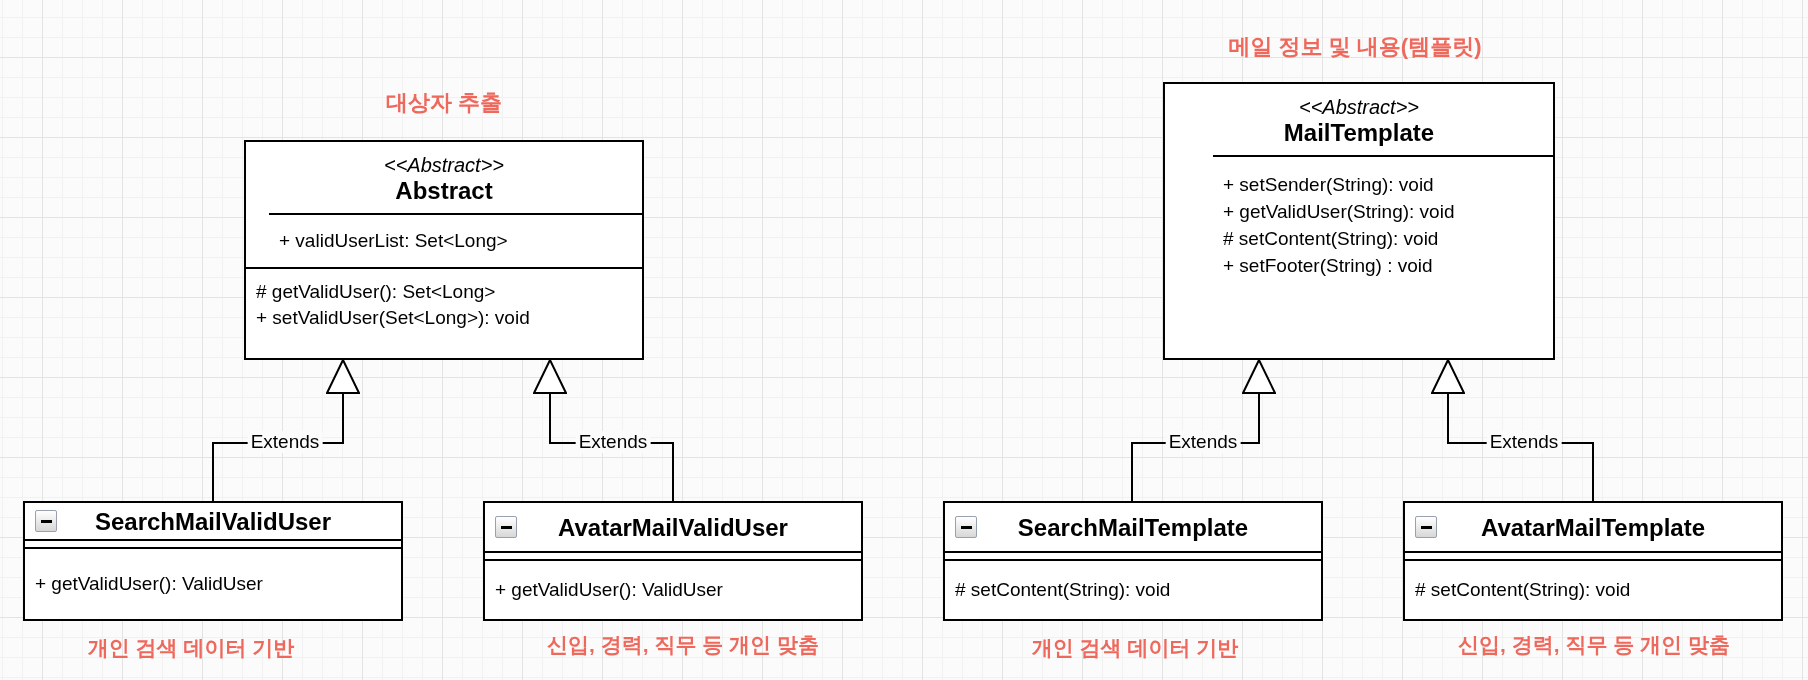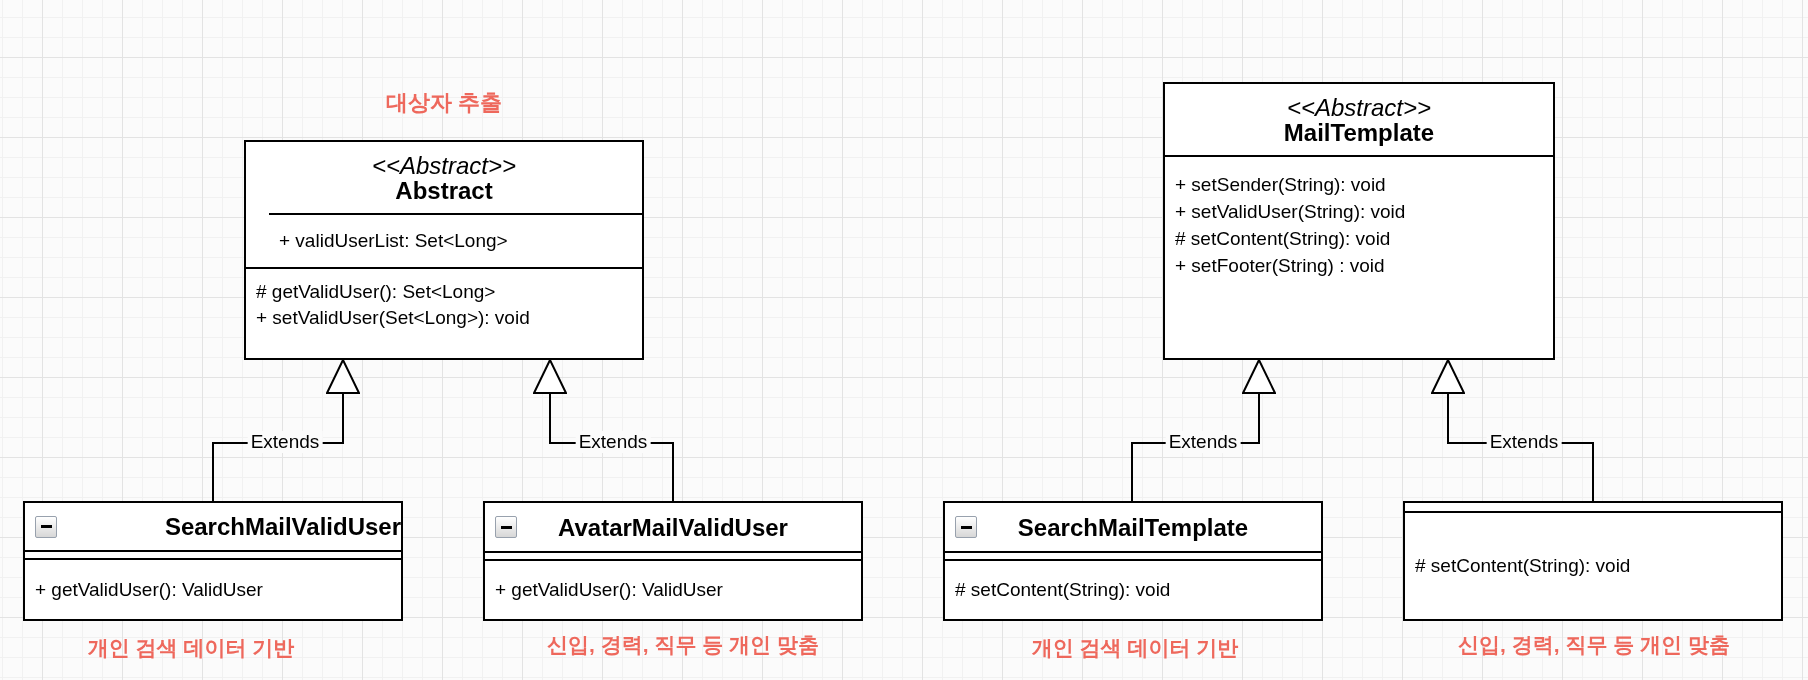--- a/index.html
+++ b/index.html
@@ -15,21 +15,21 @@
     background-size:80px 80px,80px 80px,20px 20px,20px 20px;
     background-position:0 57px,42px 0,0 17px,2px 0;
   }
   .uml-box{
     position:absolute;background:#fff;border:2px solid #000;
     display:flex;flex-direction:column;box-sizing:border-box;
   }
   .comp{box-sizing:border-box;flex:0 0 auto;}
   .comp + .comp{border-top:2px solid #000;}
   .title-comp{display:flex;flex-direction:column;align-items:center;justify-content:center;}
-  .stereotype{font-style:italic;font-size:24px;line-height:25px;}
+  .stereotype{font-style:italic;font-size:20px;line-height:25px;}
   .cls-name{font-weight:bold;font-size:24px;line-height:25px;}
   .attr-comp{display:flex;align-items:center;padding:0 10px;}
   .methods-comp{padding:10px 10px 0;line-height:26px;flex:1 1 auto;}
   .member{font-size:19px;white-space:nowrap;}
   .sub-title{position:relative;display:flex;align-items:center;justify-content:center;}
   .empty-comp{height:8px;}
   .minus-btn{
     position:absolute;left:10px;top:50%;transform:translateY(-50%);
     width:20px;height:20px;border:1px solid #98a1ad;border-radius:2px;
     background:linear-gradient(#ffffff,#d7d7d7);
@@ -50,20 +50,21 @@
   }
   .annotation.top{font-size:22px;}
   .annotation.bottom{font-size:21px;}
 </style>
 </head>
 <body>
 
 <div class="canvas">
 
   <div class="annotation top" style="left:444px;top:88px;">대상자 추출</div>
+  <div class="annotation top" style="left:1355px;top:32px;">메일 정보 및 내용(템플릿)</div>
   <div class="annotation bottom" style="left:191px;top:634px;">개인 검색 데이터 기반</div>
   <div class="annotation bottom" style="left:683px;top:631px;">신입, 경력, 직무 등 개인 맞춤</div>
   <div class="annotation bottom" style="left:1135px;top:634px;">개인 검색 데이터 기반</div>
   <div class="annotation bottom" style="left:1594px;top:631px;">신입, 경력, 직무 등 개인 맞춤</div>
 
   <div class="uml-box" style="left:244px;top:140px;width:400px;height:220px;">
     <div class="comp title-comp" style="height:71px;">
       <div class="stereotype">&lt;&lt;Abstract&gt;&gt;</div>
       <div class="cls-name">Abstract</div>
     </div>
@@ -74,30 +75,30 @@
       <div class="member"># getValidUser(): Set&lt;Long&gt;</div>
       <div class="member">+ setValidUser(Set&lt;Long&gt;): void</div>
     </div>
   </div>
 
   <div class="uml-box" style="left:1163px;top:82px;width:392px;height:278px;">
     <div class="comp title-comp" style="height:71px;">
       <div class="stereotype">&lt;&lt;Abstract&gt;&gt;</div>
       <div class="cls-name">MailTemplate</div>
     </div>
-    <div class="comp methods-comp" style="padding-top:14px;line-height:27px;">
+    <div class="comp methods-comp" style="padding-top:14px;line-height:27px;margin-left:48px;">
       <div class="member">+ setSender(String): void</div>
-      <div class="member">+ setValidUser(String): void</div>
+      <div class="member">+ getValidUser(String): void</div>
       <div class="member"># setContent(String): void</div>
       <div class="member">+ setFooter(String) : void</div>
     </div>
   </div>
 
   <div class="uml-box" style="left:23px;top:501px;width:380px;height:120px;">
-    <div class="comp title-comp sub-title" style="height:47px;align-items:flex-end;">
+    <div class="comp title-comp sub-title" style="height:36px;">
       <div class="minus-btn">
           <div class="minus-bar"></div>
         </div>
       <div class="cls-name">SearchMailValidUser</div>
     </div>
     <div class="comp empty-comp"></div>
     <div class="comp methods-comp" style="display:flex;align-items:center;padding-top:0;">
       <div class="member">+ getValidUser(): ValidUser</div>
     </div>
   </div>
@@ -122,20 +123,26 @@
         </div>
       <div class="cls-name">SearchMailTemplate</div>
     </div>
     <div class="comp empty-comp"></div>
     <div class="comp methods-comp" style="display:flex;align-items:center;padding-top:0;">
       <div class="member"># setContent(String): void</div>
     </div>
   </div>
 
   <div class="uml-box" style="left:1403px;top:501px;width:380px;height:120px;">
+    <div class="comp title-comp sub-title" style="height:48px;">
+      <div class="minus-btn">
+          <div class="minus-bar"></div>
+        </div>
+      <div class="cls-name">AvatarMailTemplate</div>
+    </div>
     <div class="comp empty-comp"></div>
     <div class="comp methods-comp" style="display:flex;align-items:center;padding-top:0;">
       <div class="member"># setContent(String): void</div>
     </div>
   </div>
 
   <svg class="tri" style="left:326px;top:359px;" width="34" height="36" viewBox="0 0 34 36">
     <polygon points="17,1 1,34 33,34" fill="#ffffff" stroke="#000000" stroke-width="2"></polygon>
   </svg>
   <div class="line v" style="left:342px;top:394px;height:50px;"></div>

